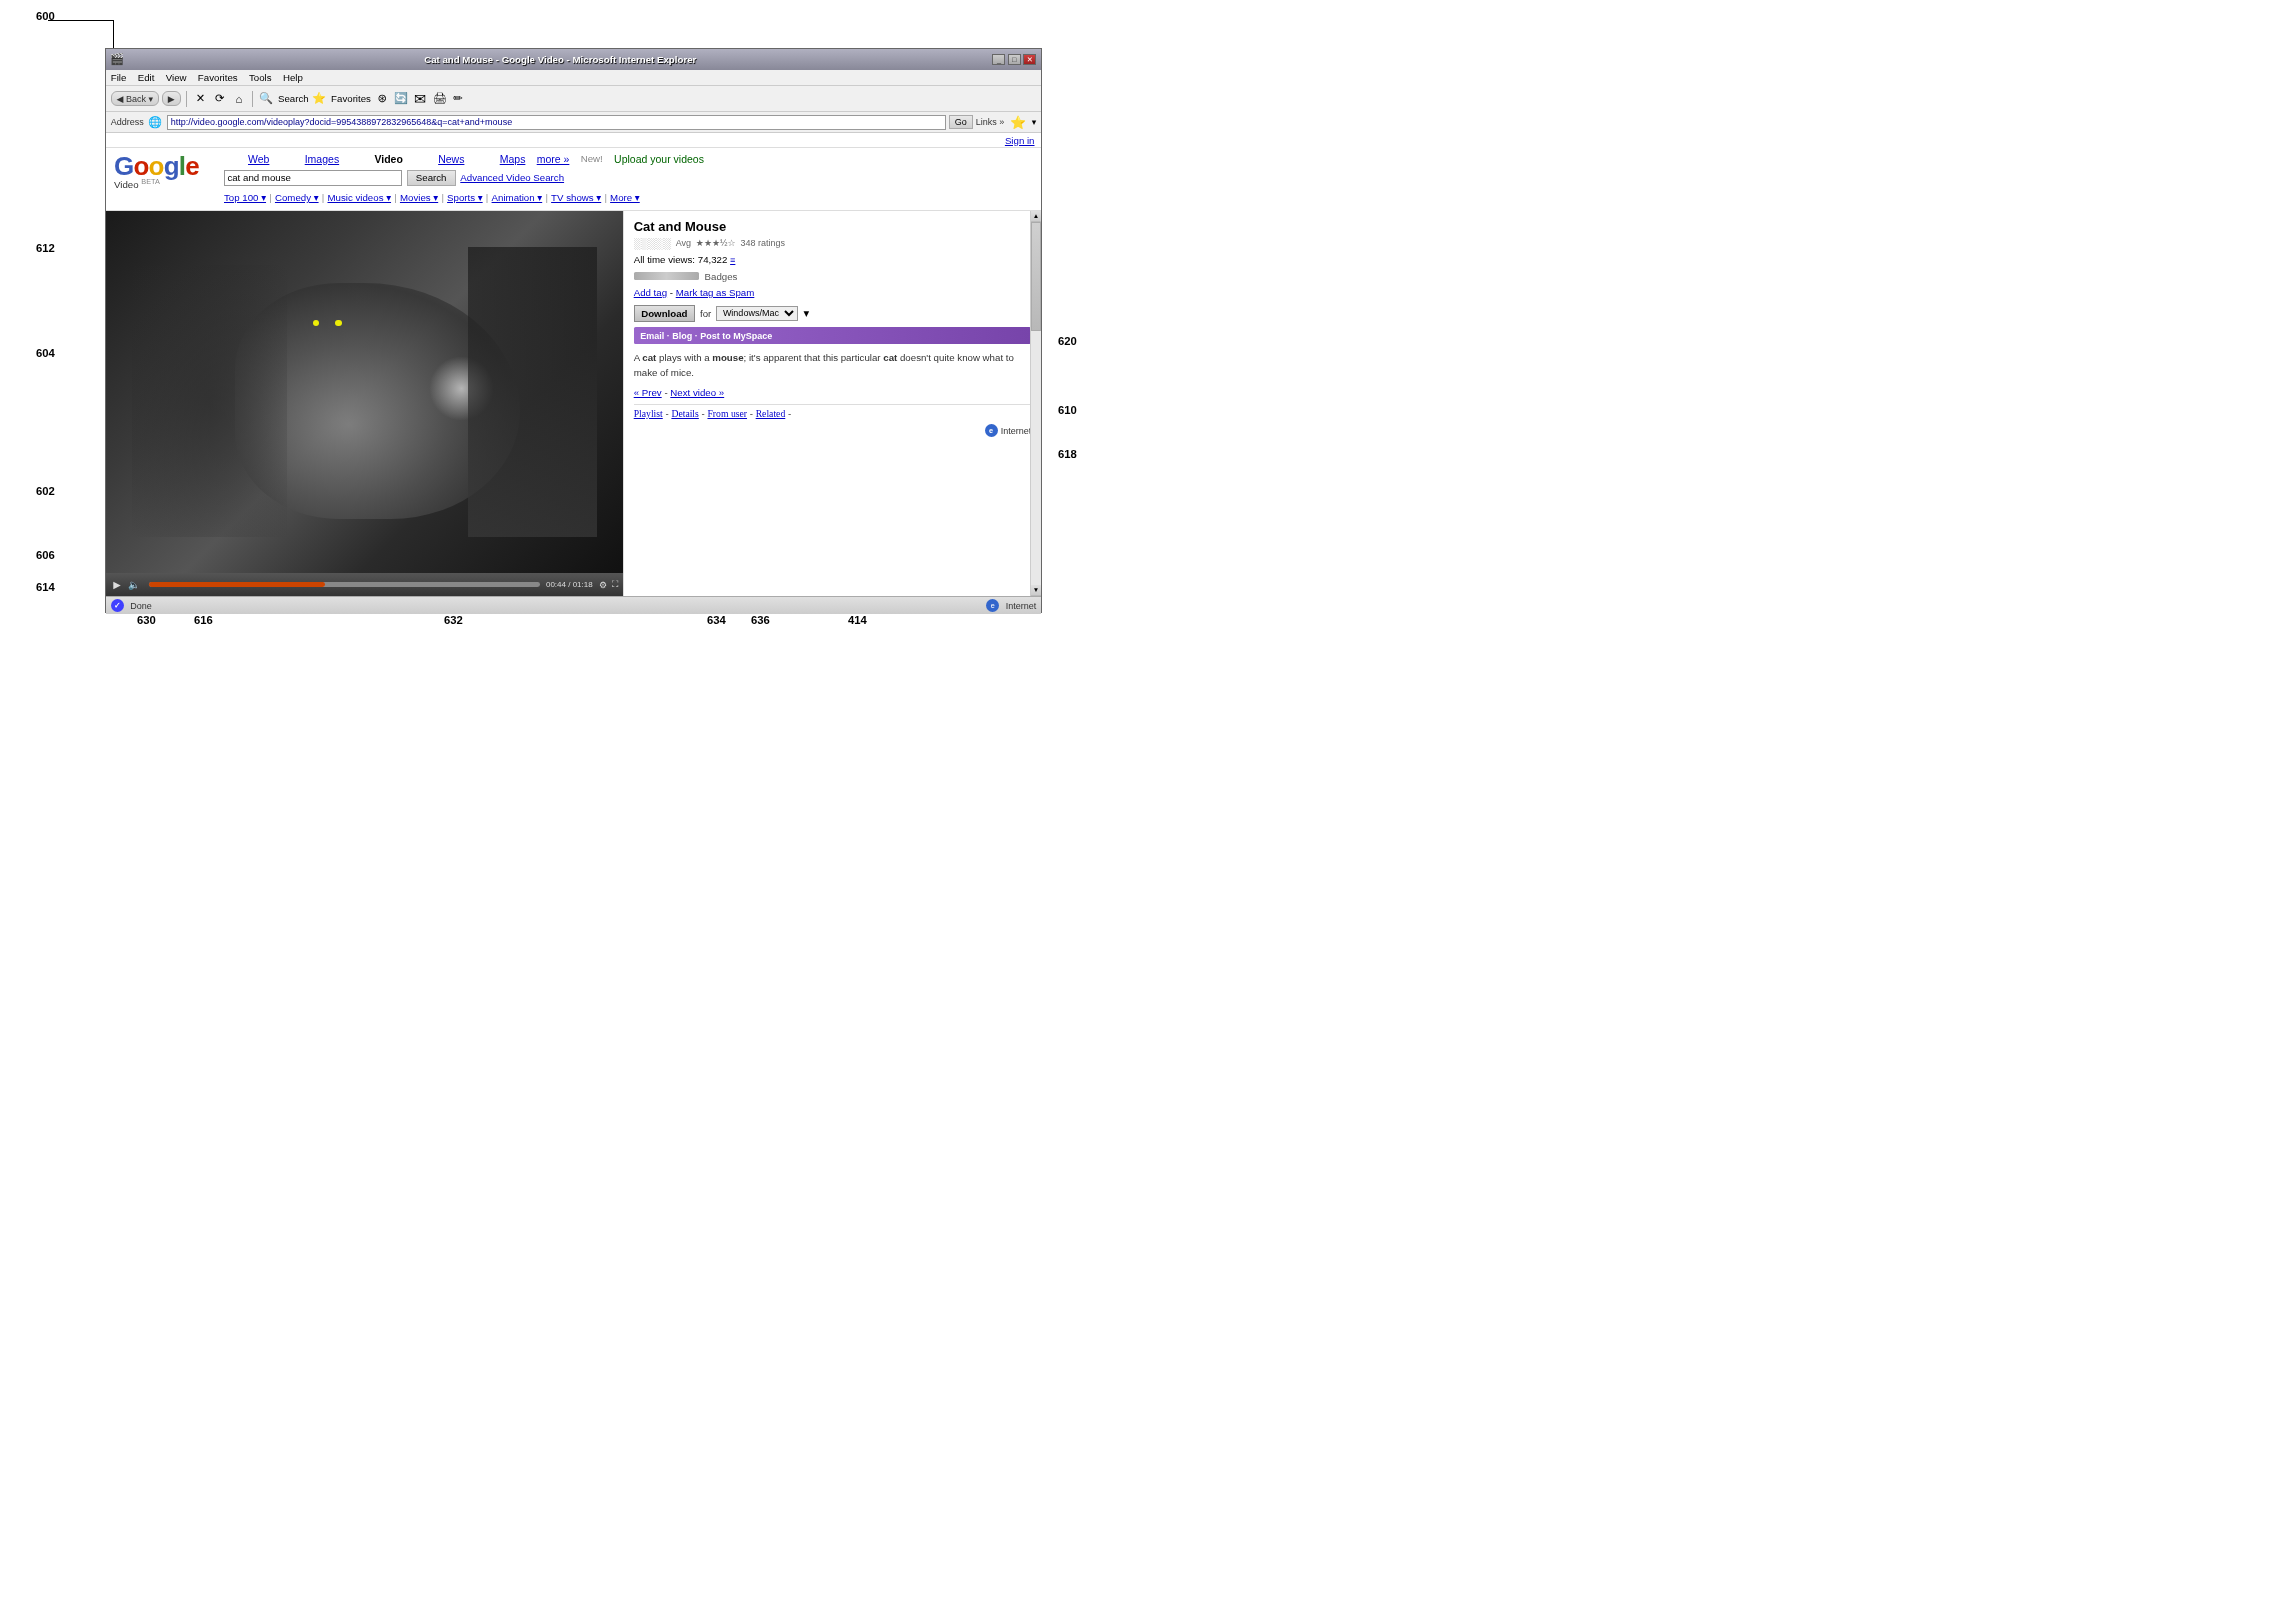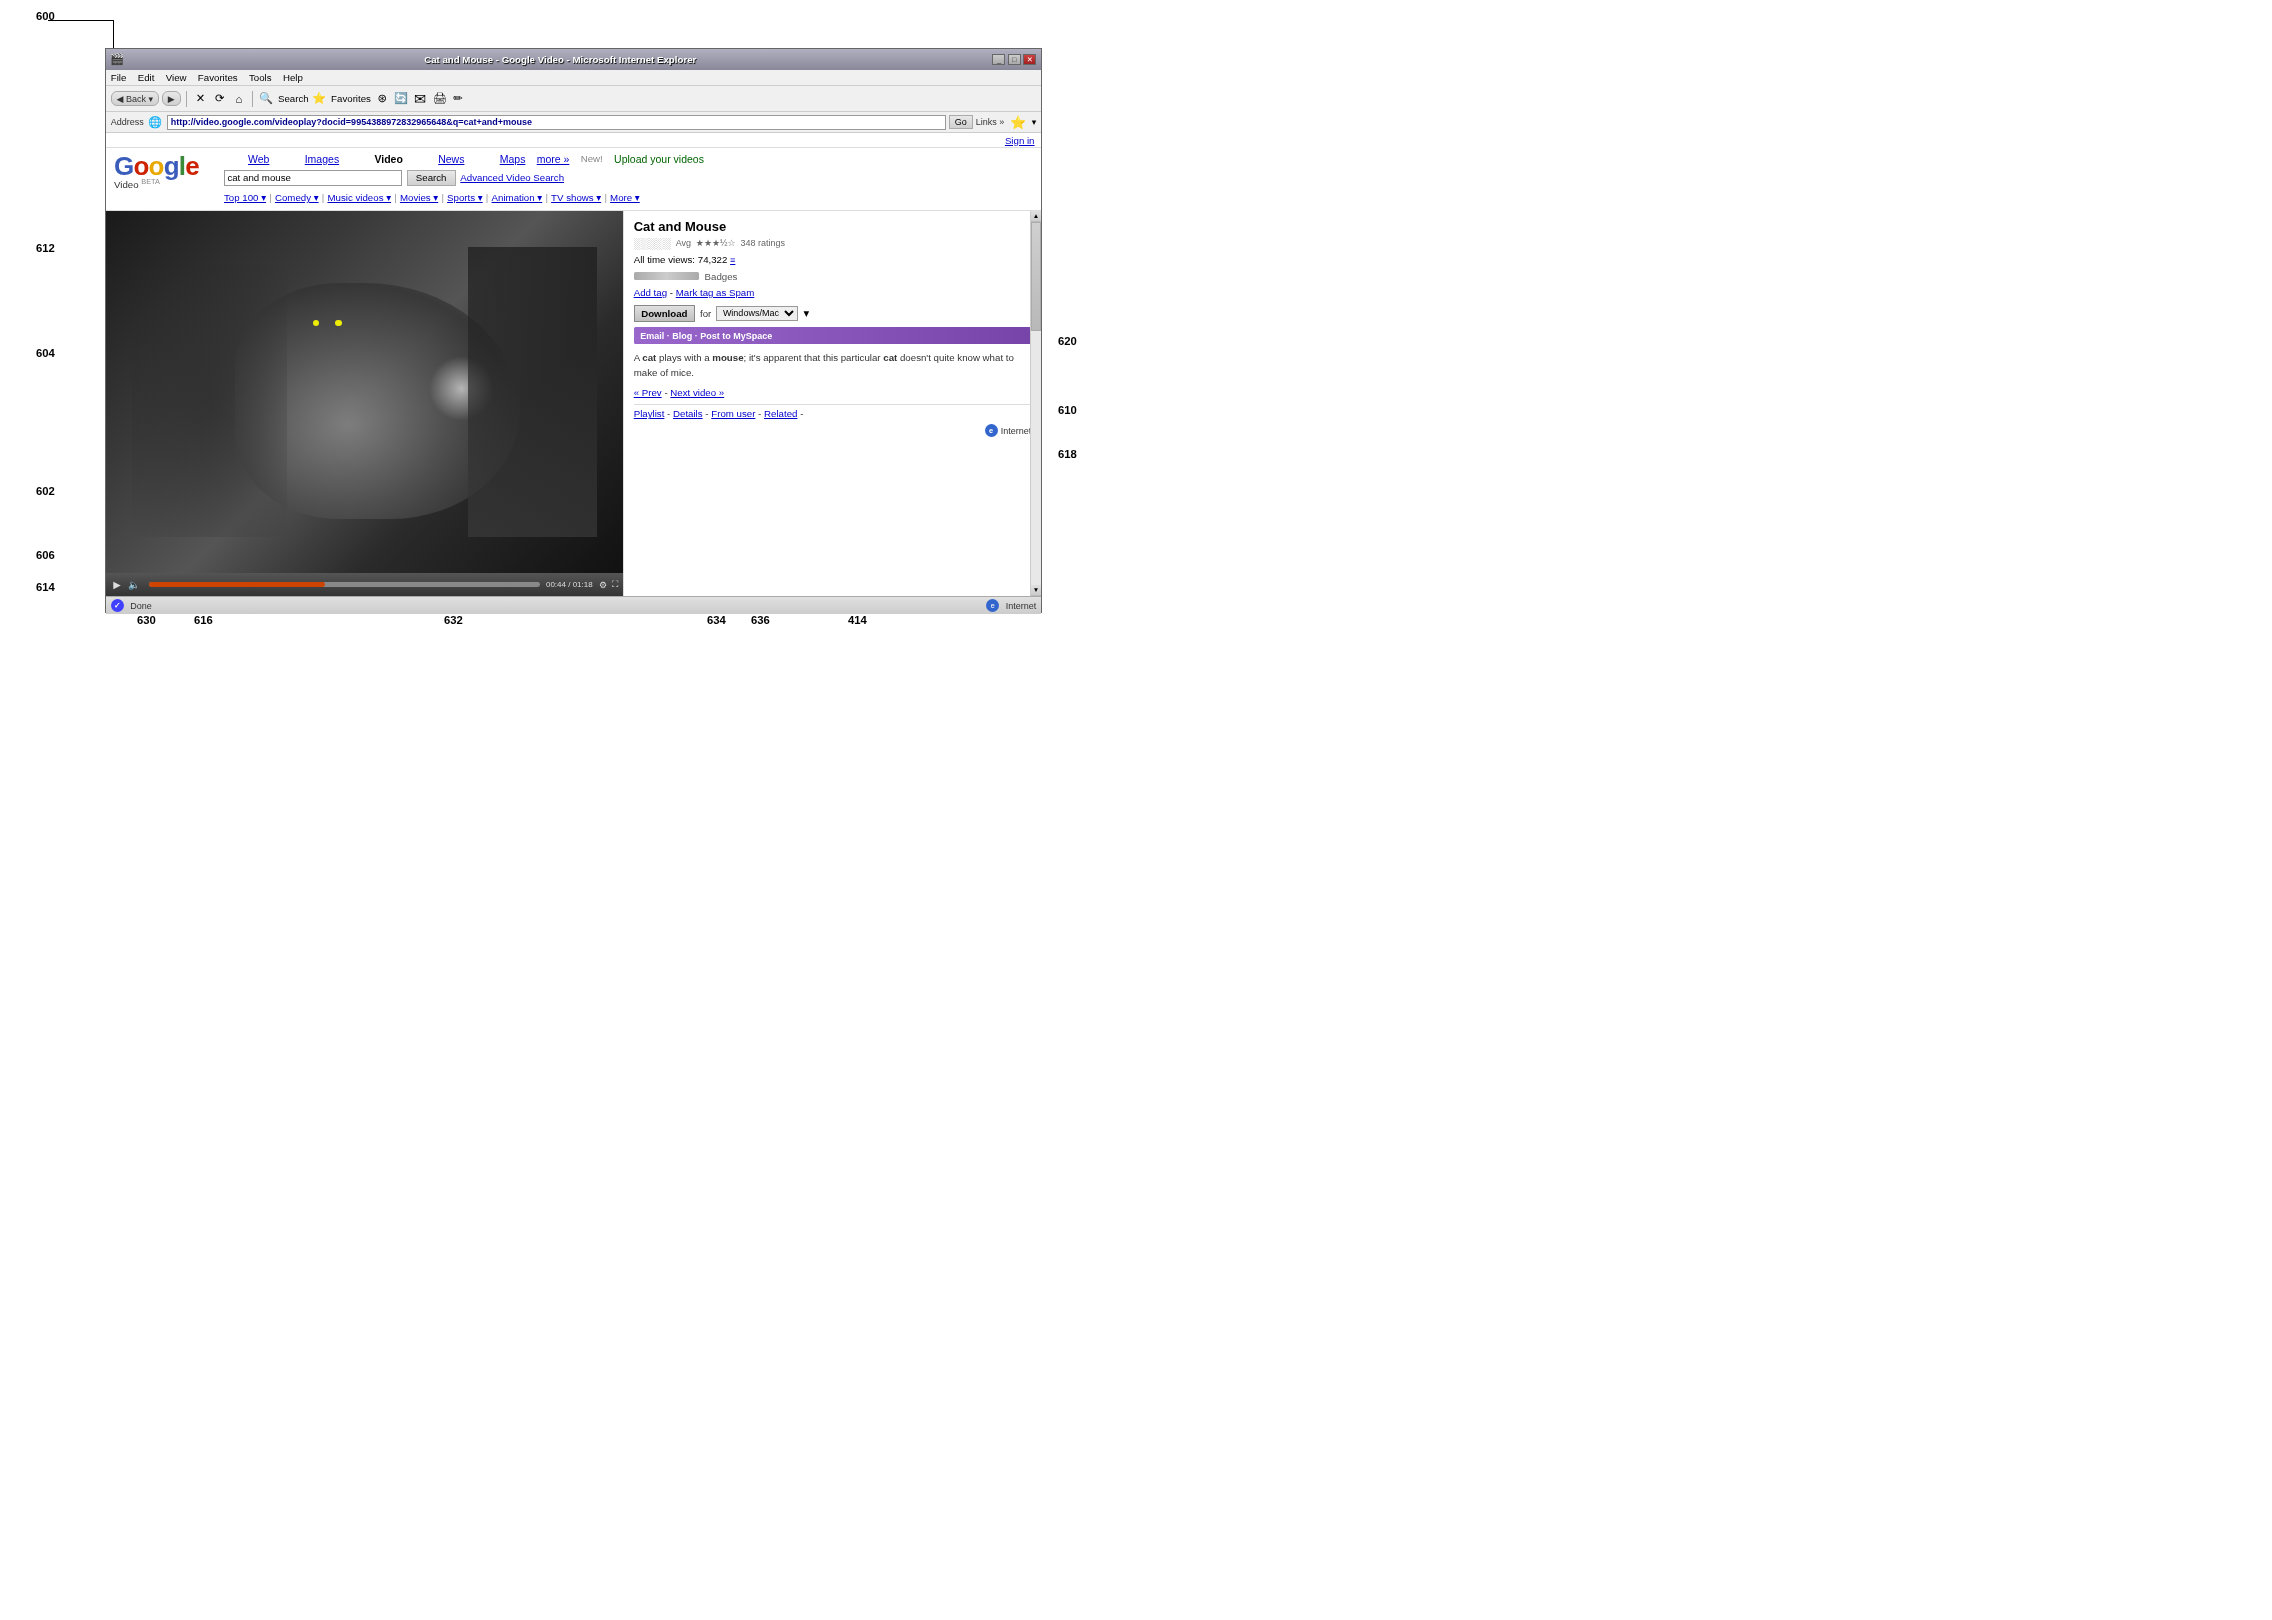--- a/index.html
+++ b/index.html
@@ -123,21 +123,20 @@
       margin-right: 1.6px;
     }
     #address-input {
       flex: 1;
       height: 15px;
       border: 0.8px solid #999;
       background: #fff;
       padding: 0 2.4px;
       font-size: 9px;
       color: #00008b;
-      font-weight: bold;
     }
     #go-btn {
       background: linear-gradient(to bottom, #e8e8e8, #d0d0d0);
       border: 0.8px solid #aaa;
       padding: 0.8px 4.8px;
       font-size: 9px;
       cursor: pointer;
     }
     #links-btn {
       font-size: 9px;
@@ -514,20 +513,21 @@
     #playlist-row {
       font-size: 9.7px;
       color: #333;
       border-top: 0.8px solid #ddd;
       padding-top: 3.2px;
     }
     .pl-link {
       color: #00c;
       text-decoration: underline;
       cursor: pointer;
+      font-family: Liberation Serif, serif;
     }
     #ie-status {
       display: flex;
       justify-content: flex-end;
       align-items: center;
       gap: 3.2px;
       margin-top: 4.8px;
     }
     #ie-icon {
       width: 13px;

